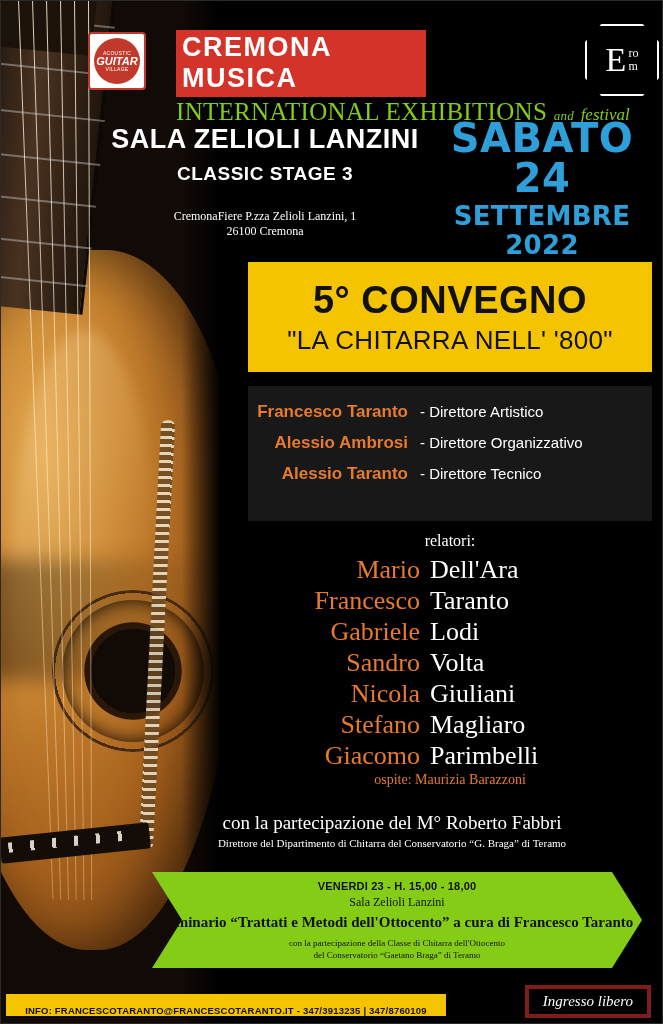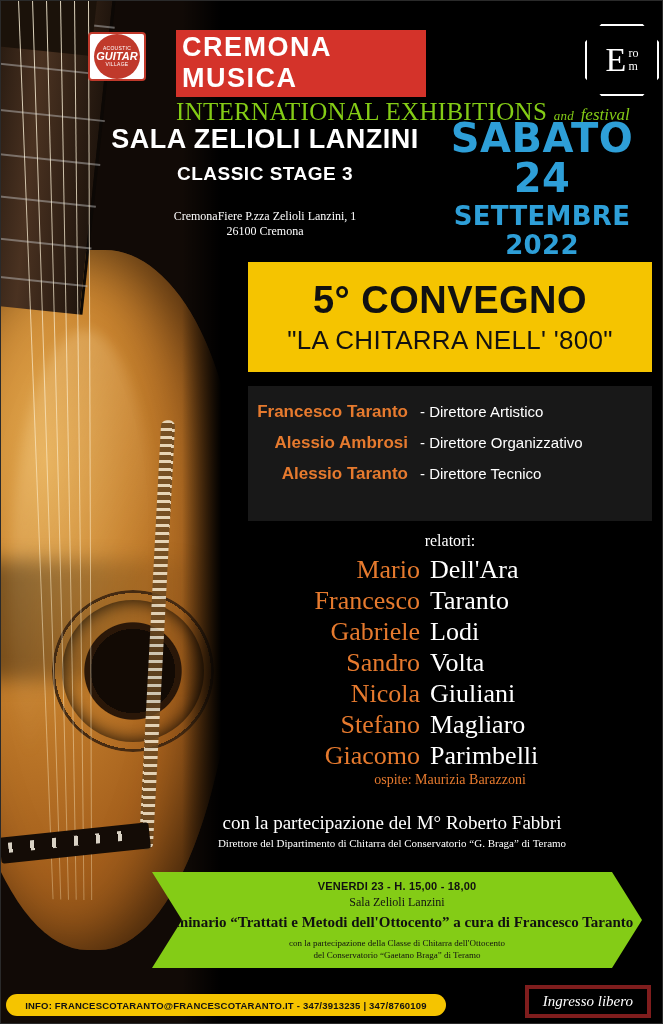--- a/index.html
+++ b/index.html
@@ -129,21 +129,21 @@
     right: 0; top: 0; width: 46px; height: 1024px;
     background: linear-gradient(90deg, rgba(0,0,0,0), #000 85%);
   }
 
   
   .logo-row {
     position: absolute; left: 228px; top: 14px; width: 435px; height: 80px;
   }
   .logo-agv {
     position: absolute; left: -140px; top: 18px;
-    width: 58px; height: 49px;
+    width: 58px; height: 58px;
     background: #fff;
     border: 2px solid #c0392b;
     border-radius: 4px;
     display: flex; align-items: center; justify-content: center;
     flex-direction: column;
   }
   .logo-agv .agv-circle {
     width: 46px; height: 46px; border-radius: 50%;
     background: #c0392b;
     color: #fff;
@@ -328,21 +328,21 @@
   }
   .sem-1 { color: #111; font-weight: bold; font-size: 11px; letter-spacing: .2px; }
   .sem-2 { color: #111; font-family: "Liberation Serif", serif; font-size: 12px; margin-top: 3px; }
   .sem-3 { color: #111; font-family: "Liberation Serif", serif; font-weight: bold; font-size: 15px; margin-top: 4px; }
   .sem-4 { color: #111; font-family: "Liberation Serif", serif; font-size: 9px; margin-top: 6px; line-height: 1.35; }
 
   
   .footer-info {
     position: absolute; left: 6px; bottom: 8px; width: 440px; height: 22px;
     background: #f5c400;
-    display: flex; align-items: center; justify-content: center; border-radius: 11px;
+    display: flex; align-items: flex-end; justify-content: center;
   }
   .footer-info span {
     color: #111; font-size: 9.5px; font-weight: bold; letter-spacing: .2px;
   }
   .footer-free {
     position: absolute; right: 12px; bottom: 6px;
     padding: 4px 14px;
     border: 4px solid #7f1d1d;
     color: #fff;
     font-family: "Liberation Serif", serif;

